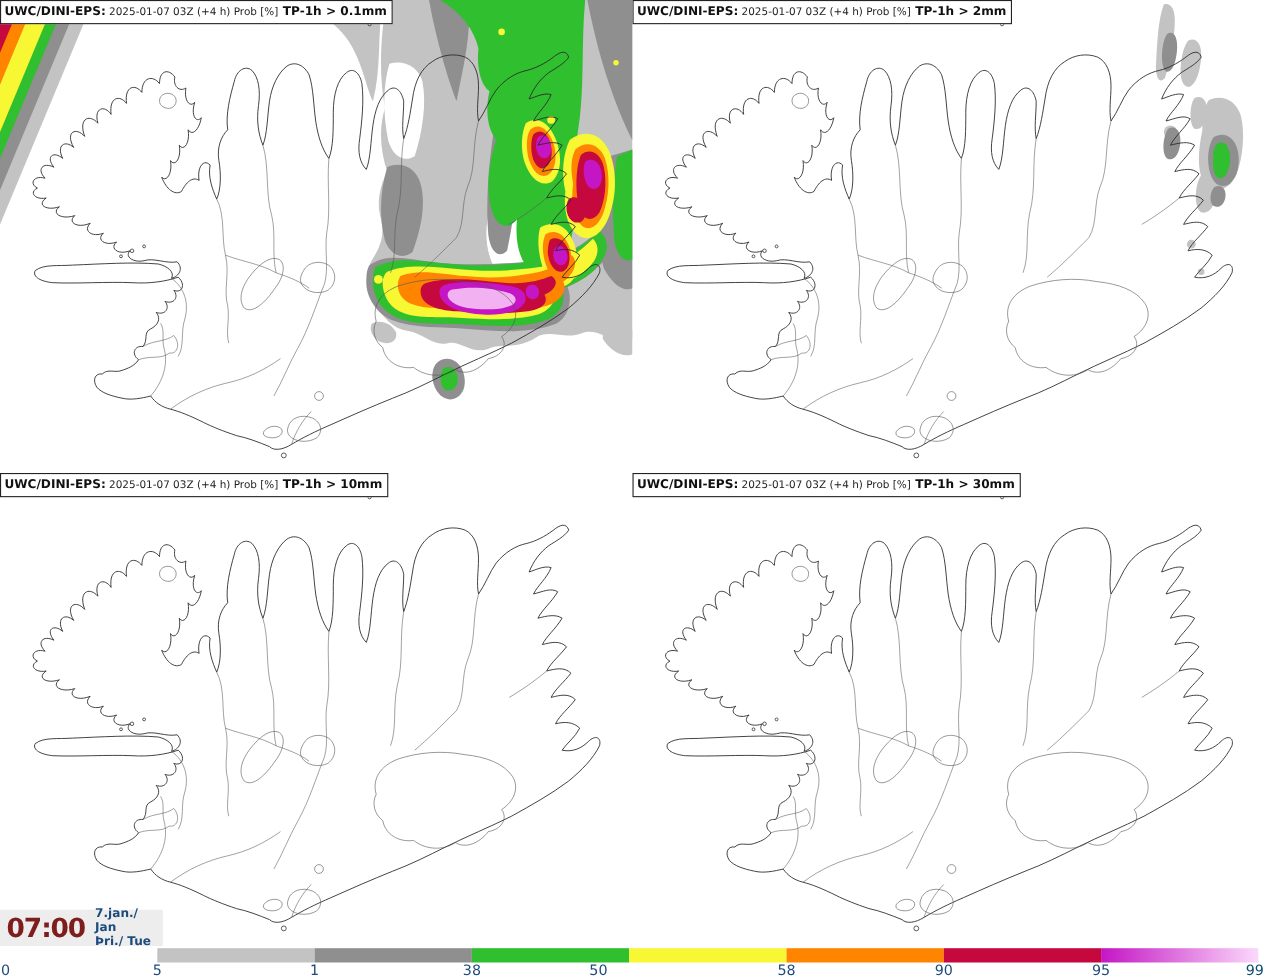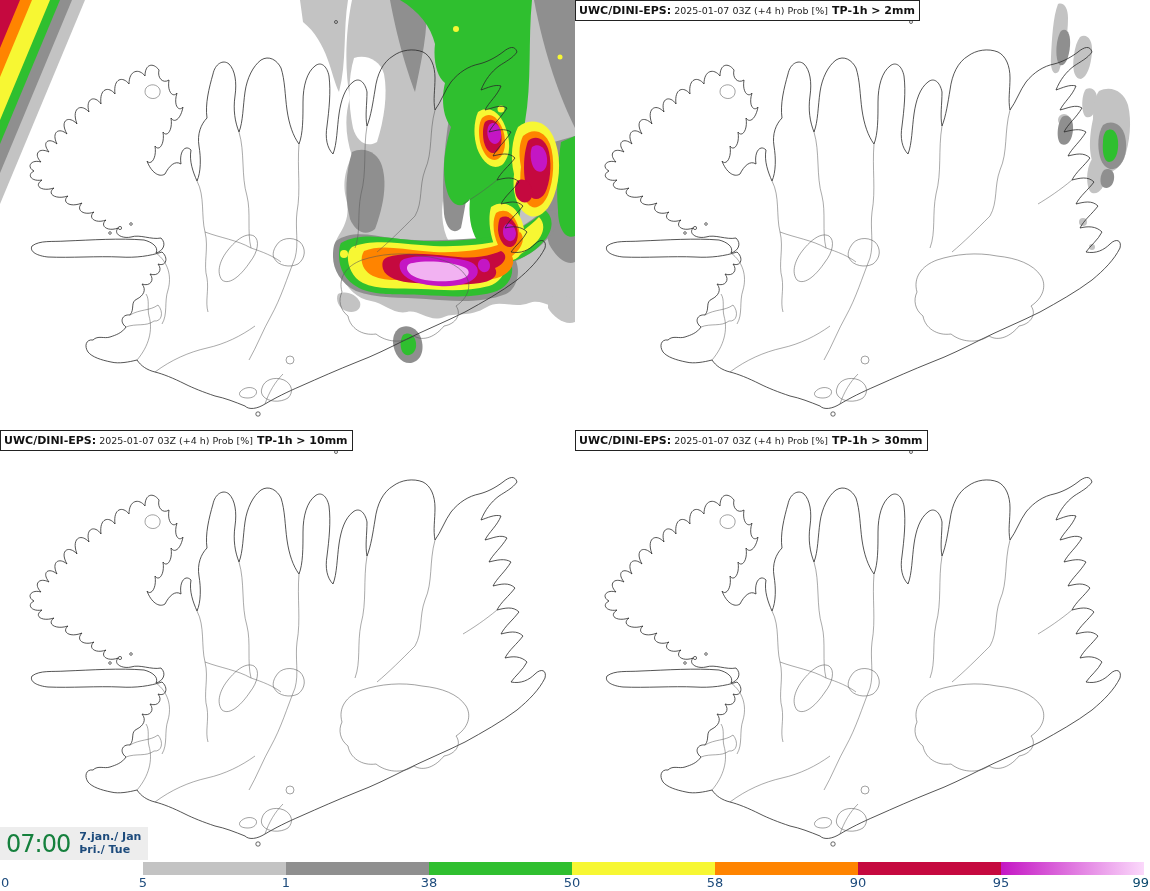--- a/index.html
+++ b/index.html
@@ -8,21 +8,21 @@
   .panel{position:absolute;width:575px;height:430px}
   #p1{left:0;top:0}#p2{left:575px;top:0}#p3{left:0;top:430px}#p4{left:575px;top:430px}
   .panel svg{position:absolute;left:0;top:0;width:575px;height:430px}
   .ptitle{position:absolute;top:0;left:0;background:#fff;border:1px solid #222;
           padding:1px 4px 2px 3px;white-space:nowrap;z-index:6;line-height:14px}
   .ptitle .m{font-weight:bold;font-size:11px}
   .ptitle .meta{font-size:9.5px;margin-left:3px;color:#222}
   .ptitle .t{font-weight:bold;font-size:11px;margin-left:4px}
   .timebox{position:absolute;left:0;top:827px;width:148px;height:33px;background:#ededed;
            display:flex;align-items:center;box-sizing:border-box;padding-left:6px;z-index:7}
-  .time{font-size:24px;font-weight:normal;color:#15803d;letter-spacing:-1px}
+  .time{font-size:24px;font-weight:bold;color:#7f1d1d;letter-spacing:-1px}
   .date{font-size:11px;font-weight:bold;color:#1d4b7c;line-height:12.5px;margin-left:9px}
   .colorbar{position:absolute;left:143px;top:862px;width:1001px;height:13px;display:flex;z-index:7}
   .colorbar div{width:143px;height:13px}
   .ticks{position:absolute;left:0;top:874px;width:1150px;height:17px;
          font-size:13px;color:#1d4b7c;z-index:7}
   .ticks span{position:absolute;top:1px;transform:translateX(-50%)}
   .ticks span.first{transform:none;left:1px}
   .ticks span.last{transform:translateX(-100%)}
 </style>
 </head>
@@ -131,20 +131,23 @@
       <path fill="#c416c4" d="M489,125 C494,120 500,125 501,133 C502,141 497,146 492,143 C487,140 486,130 489,125 Z"></path>
       <path fill="#c416c4" d="M532,147 C539,142 546,148 547,158 C548,168 543,174 537,171 C531,168 529,154 532,147 Z"></path>
       <path fill="#c416c4" d="M505,225 C510,221 515,226 516,233 C516,240 511,243 507,240 C502,237 502,229 505,225 Z"></path>
       <path fill="#c416c4" d="M404,259 C420,254 446,257 464,260 C475,262 480,268 477,275 C472,284 456,287 439,286 C421,285 408,281 402,273 C398,266 399,261 404,259 Z"></path>
       <path fill="#c416c4" d="M480,260 C485,257 490,260 490,266 C490,271 485,274 481,271 C477,268 477,263 480,260 Z"></path>
 
       <path fill="#f2b2f2" d="M413,263 C428,260 449,262 461,266 C469,268 471,273 466,277 C457,282 439,282 425,280 C413,278 406,272 407,267 C408,264 410,263 413,263 Z"></path>
     </g>
     <use href="#iceland"></use>
   </svg>
+  <div class="ptitle">
+    <span class="m">UWC/DINI-EPS:</span><span class="meta">2025-01-07 03Z (+4 h) Prob [%]</span><span class="t">TP-1h &gt; 0.1mm</span>
+  </div>
 </div>
 
 <div class="panel" id="p2">
   <svg viewBox="0 0 575 430">
     <g>
       <path fill="#c3c3c3" d="M483,4 C489,2 493,8 493,18 C493,36 489,56 484,71 C479,77 475,70 476,57 C477,38 478,17 483,4 Z"></path>
       <path fill="#c3c3c3" d="M505,37 C512,33 518,40 517,52 C516,66 512,77 506,79 C499,79 497,68 499,55 C500,47 502,41 505,37 Z"></path>
       <path fill="#c3c3c3" d="M511,89 C518,86 523,92 522,102 C521,112 517,119 511,117 C506,114 506,95 511,89 Z"></path>
       <path fill="#c3c3c3" d="M524,91 C537,85 549,92 553,105 C557,121 555,143 549,159 C542,173 529,177 521,168 C513,158 514,137 518,119 C518,105 520,97 524,91 Z"></path>
       <path fill="#c3c3c3" d="M517,159 C526,155 532,162 531,175 C530,187 524,195 517,193 C511,190 510,170 517,159 Z"></path>
@@ -197,18 +200,18 @@
   <div style="background: rgb(247, 247, 51);"></div>
   <div style="background: rgb(255, 132, 0);"></div>
   <div style="background: rgb(197, 9, 63);"></div>
   <div style="background: linear-gradient(90deg, rgb(196, 22, 196), rgb(251, 217, 251));"></div>
 </div>
 <div class="ticks">
   <span class="first" style="color: rgb(29, 75, 124);">0</span>
   <span style="left: 143px; color: rgb(29, 75, 124);">5</span>
   <span style="left: 286px; color: rgb(29, 75, 124);">1</span>
   <span style="left: 429px; color: rgb(29, 75, 124);">38</span>
-  <span style="left: 572px; color: rgb(29, 75, 124); text-align: right;">50</span>
+  <span style="left: 544px; color: rgb(29, 75, 124); text-align: right;">50</span>
   <span style="left: 715px; color: rgb(29, 75, 124);">58</span>
   <span style="left: 858px; color: rgb(29, 75, 124);">90</span>
   <span style="left: 1001px; color: rgb(29, 75, 124);">95</span>
   <span class="last" style="left: 1149px; color: #0c4a6e;">99</span>
 </div>
 
 </body></html>

